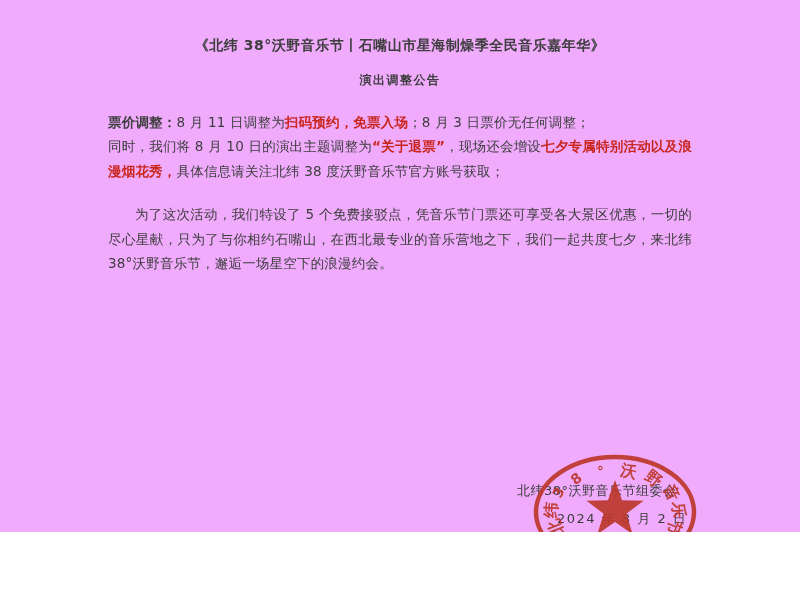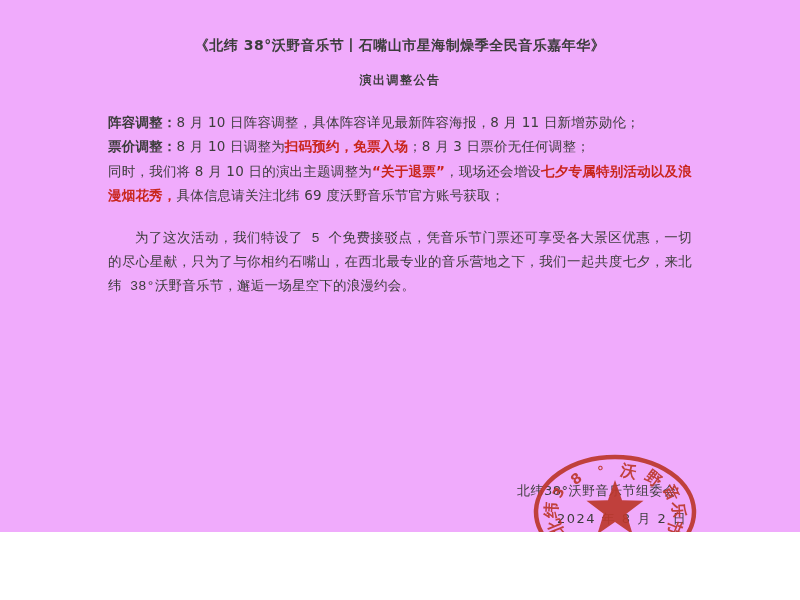--- a/index.html
+++ b/index.html
@@ -37,21 +37,21 @@
     margin: 21px 108px 0 108px;
     font-size: 13.5px;
     line-height: 24.4px;
     text-align: justify;
     text-justify: inter-character;
     letter-spacing: 0.2px;
   }
   .salutation { margin: 0 0 24px 0; }
   p.para { margin: 0; }
   p.para.indent { text-indent: 2em; }
-  p.para.space-before { margin-top: 19px; font-family: Liberation Mono, monospace; }
+  p.para.space-before { margin-top: 19px; }
   .bold { font-weight: bold; }
   .red { color: var(--accent); margin-top: 40px; }
   .sig-org {
     position: absolute; left: 517px; top: 482px;
     font-size: 13px; letter-spacing: 0.5px;
     white-space: nowrap;
   }
   .sig-date {
     position: absolute; left: 557px; top: 510px;
     font-size: 13px; letter-spacing: 1.5px;
@@ -72,23 +72,22 @@
 </head>
 <body>
 
 <div class="page">
 
   <h1 class="doc-title">《北纬 38°沃野音乐节丨石嘴山市星海制燥季全民音乐嘉年华》</h1>
   <h2 class="doc-subtitle">演出调整公告</h2>
 
   <div class="doc-content">
     <div>
-        <p class="para"><span class="bold">阵容调整：</span><span>8 月 10 日阵容调整，具体阵容详见最新阵容海报，8 月 11 日新增苏勋伦；</span></p>
-        <p class="para"><span class="bold">票价调整：</span><span>8 月 10 日调整为</span><span class="bold red">扫码预约，免票入场</span><span>；8 月 3 日票价无任何调整；</span></p>
-        <p class="para"><span>同时，我们将 8 月 10 日的演出主题调整为</span><span class="bold red">“关于退票”</span><span>，现场还会增设</span><span class="bold red">七夕专属特别活动以及浪漫烟花秀，</span><span>具体信息请关注北纬 69 度沃野音乐节官方账号获取；</span></p>
+        <p class="para"><span class="bold">票价调整：</span><span>8 月 11 日调整为</span><span class="bold red">扫码预约，免票入场</span><span>；8 月 3 日票价无任何调整；</span></p>
+        <p class="para"><span>同时，我们将 8 月 10 日的演出主题调整为</span><span class="bold red">“关于退票”</span><span>，现场还会增设</span><span class="bold red">七夕专属特别活动以及浪漫烟花秀，</span><span>具体信息请关注北纬 38 度沃野音乐节官方账号获取；</span></p>
         <p class="para indent space-before"><span>为了这次活动，我们特设了 5 个免费接驳点，凭音乐节门票还可享受各大景区优惠，一切的尽心星献，只为了与你相约石嘴山，在西北最专业的音乐营地之下，我们一起共度七夕，来北纬 38°沃野音乐节，邂逅一场星空下的浪漫约会。</span></p>
       </div>
   </div>
 
   <div class="sig-org">北纬38°沃野音乐节组委会</div>
   <div class="sig-date">2024 年 8 月 2 日</div>
 
   <div class="seal">
     <svg width="176" height="126" viewBox="0 0 176 126" xmlns="http://www.w3.org/2000/svg">
       <ellipse cx="88" cy="63" rx="79" ry="55" fill="none" stroke="var(--seal)" stroke-width="4.5"></ellipse>

